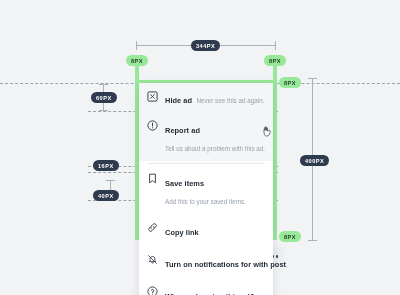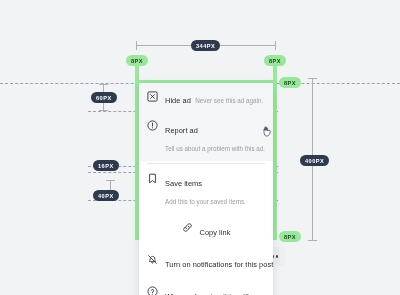--- a/index.html
+++ b/index.html
@@ -64,21 +64,21 @@
     height: 11px;
     flex: 0 0 11px;
     margin-top: 1px;
     color: #2b333d;
     display: block;
   }
   .menu-item .ic svg { display: block; width: 11px; height: 11px; }
   .mi-text { min-width: 0; }
   .mi-title {
     font-size: 7.4px;
-    font-weight: normal;
+    font-weight: bold;
     color: #1d2733;
     line-height: 10px;
     letter-spacing: 0.05px;
     white-space: nowrap;
     margin-top: 12px;
   }
   .mi-sub {
     font-size: 6.3px;
     color: #97a0ab;
     line-height: 10px;
@@ -249,21 +249,21 @@
         <svg viewBox="0 0 11 11" fill="none" stroke="#2b333d" stroke-width="0.9">
           <path d="M2.6 1.2 H8.4 V9.8 L5.5 7.6 L2.6 9.8 Z" stroke-linejoin="round"></path>
         </svg>
       </span>
       <span class="mi-text">
         <span class="mi-title">Save items</span>
         <span class="mi-sub">Add this to your saved items.</span>
       </span>
     </div>
 
-    <div class="menu-item" style="padding-top:7px;padding-bottom:7px;justify-content:center;">
+    <div class="menu-item" style="padding-top:7px;padding-bottom:7px;">
       <span class="ic">
         <svg viewBox="0 0 11 11" fill="none" stroke="#2b333d" stroke-width="0.9" stroke-linecap="round">
           <path d="M4.3 6.7 A1.9 1.9 0 0 1 4.3 4.0 L6.0 2.3 A1.9 1.9 0 0 1 8.7 5.0 L7.9 5.8"></path>
           <path d="M6.7 4.3 A1.9 1.9 0 0 1 6.7 7.0 L5.0 8.7 A1.9 1.9 0 0 1 2.3 6.0 L3.1 5.2"></path>
         </svg>
       </span>
       <span class="mi-text">
         <span class="mi-title">Copy link</span>
       </span>
     </div>
@@ -271,21 +271,21 @@
     <div class="menu-item" style="padding-top:7px;padding-bottom:7px;">
       <span class="ic">
         <svg viewBox="0 0 11 11" fill="none" stroke="#2b333d" stroke-width="0.85" stroke-linecap="round">
           <path d="M3.0 7.6 H8.6 C8.0 7.0 7.9 6.4 7.9 5.1 C7.9 3.5 6.9 2.4 5.5 2.4 C4.9 2.4 4.4 2.6 4.0 3.0"></path>
           <path d="M3.3 4.0 C3.2 4.3 3.1 4.7 3.1 5.1 C3.1 6.4 3.0 7.0 2.4 7.6"></path>
           <path d="M4.7 8.6 A0.9 0.9 0 0 0 6.3 8.6"></path>
           <path d="M1.6 1.6 L9.4 9.4" stroke-width="0.8"></path>
         </svg>
       </span>
       <span class="mi-text">
-        <span class="mi-title">Turn on notifications for this post</span>
+        <span class="mi-title">Turn on notifications for with post</span>
       </span>
     </div>
 
     <div class="menu-item" style="padding-top:7px;padding-bottom:7px;">
       <span class="ic">
         <svg viewBox="0 0 11 11" fill="none" stroke="#2b333d" stroke-width="0.9">
           <circle cx="5.5" cy="5.5" r="4.6"></circle>
           <path d="M4.3 4.3 A1.25 1.25 0 1 1 5.6 5.9 V6.5" stroke-linecap="round"></path>
           <circle cx="5.55" cy="8.0" r="0.5" fill="#2b333d" stroke="none"></circle>
         </svg>

